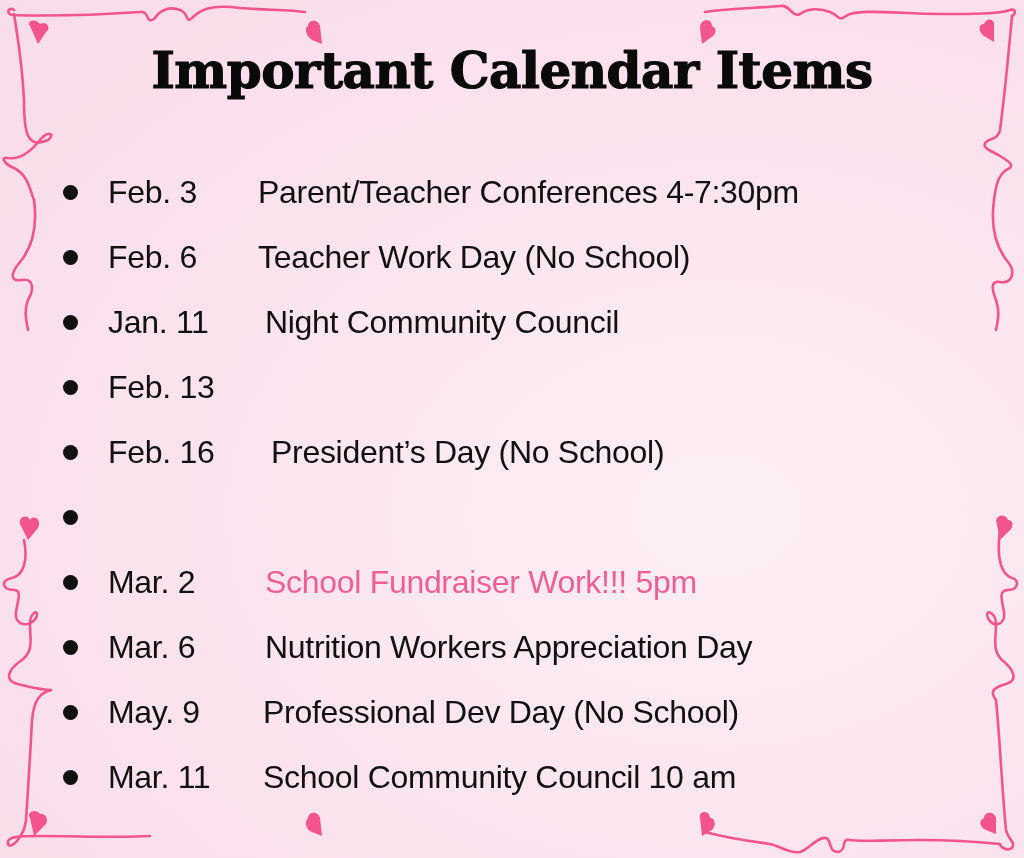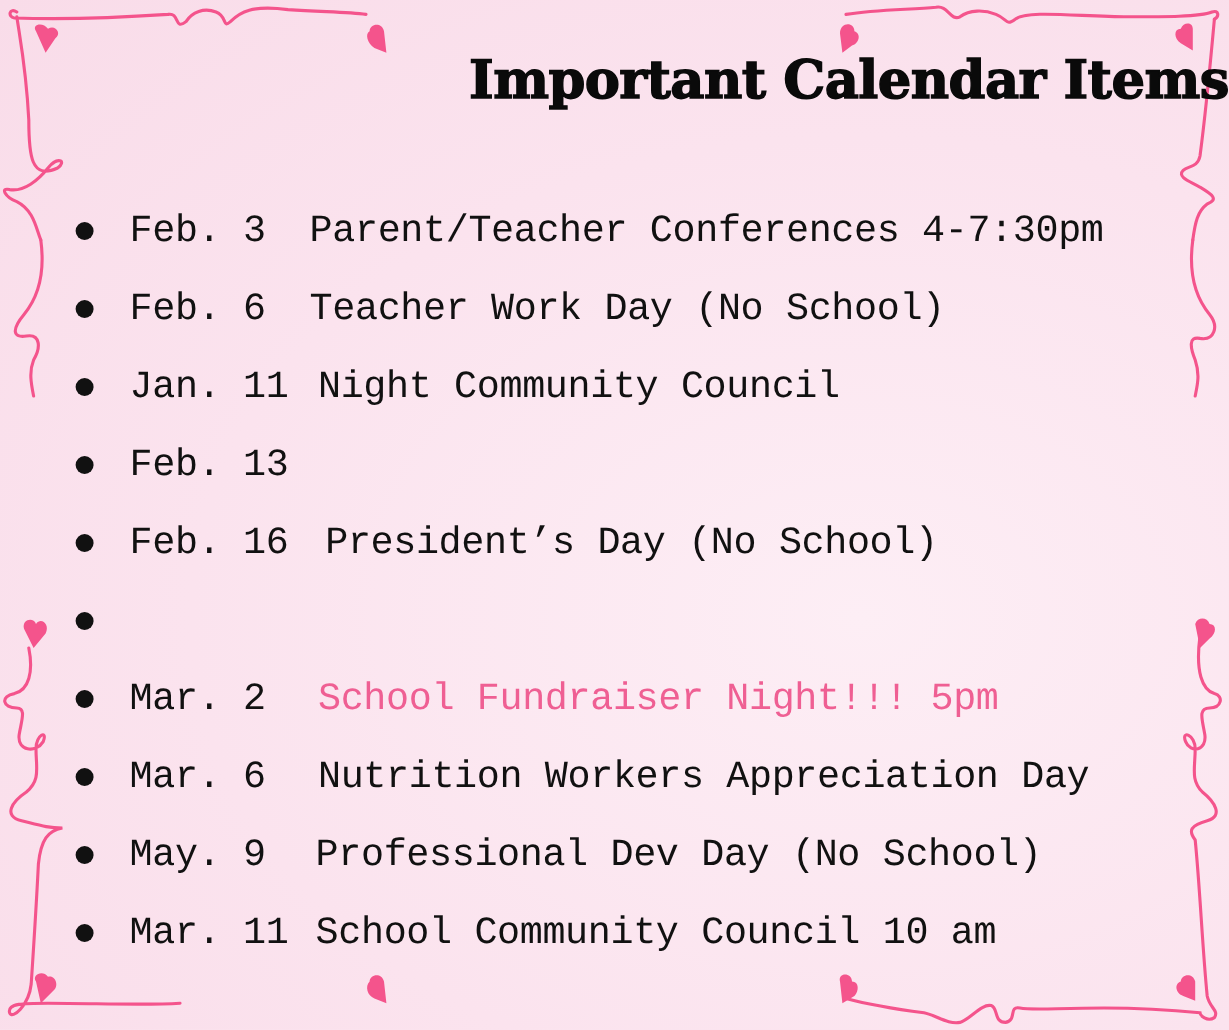--- a/index.html
+++ b/index.html
@@ -9,37 +9,37 @@
       position: relative;
       font-family: "DejaVu Sans", sans-serif;
     }
     .bg {
       position: absolute; inset: 0;
       background: radial-gradient(ellipse at 70% 60%, #fdeef5 0%, #fbe3ee 55%, #f9dce9 100%);
     }
     svg.frame { position: absolute; left: 0; top: 0; }
     .title {
       position: absolute; left: 0; right: 0; top: 46px;
-      text-align: right;
+      text-align: center;
       font-family: "DejaVu Serif", serif;
       font-weight: 900;
-      font-size: 44px;
+      font-size: 50px;
       letter-spacing: -0.5px;
       color: #0a0a0a;
       line-height: 1;
       -webkit-text-stroke: 1.2px #0a0a0a;
     }
     ul.items {
       position: absolute; left: 58px; top: 160px;
       margin: 0; padding: 0; list-style: none;
     }
     li.item {
       height: 65px;
       display: flex; align-items: center;
-      font-family: Liberation Mono, monospace;
+      font-family: Liberation Sans, sans-serif;
       font-size: 32px;
       color: #111;
       white-space: nowrap;
       letter-spacing: -0.3px;
     }
     .bullet {
       width: 15px; height: 15px; border-radius: 50%;
       background: #111; margin: 0 30px 0 5px; flex: none;
     }
     .date { display: inline-block; }
@@ -107,21 +107,21 @@
     <span class="bullet"></span>
     <span class="date" style="width:163px">Feb. 16</span>
     <span class="event">President’s Day (No School)</span>
   </li>
   <li class="item">
     <span class="bullet"></span>
   </li>
   <li class="item">
     <span class="bullet"></span>
     <span class="date" style="width:157px">Mar. 2</span>
-    <span class="event" style="color:#ef5f93">School Fundraiser Night!!! 5pm</span>
+    <span class="event" style="color:#ef5f93">School Fundraiser Work!!! 5pm</span>
   </li>
   <li class="item">
     <span class="bullet"></span>
     <span class="date" style="width:157px">Mar. 6</span>
     <span class="event">Nutrition Workers Appreciation Day</span>
   </li>
   <li class="item">
     <span class="bullet"></span>
     <span class="date" style="width:155px">May. 9</span>
     <span class="event">Professional Dev Day (No School)</span>

